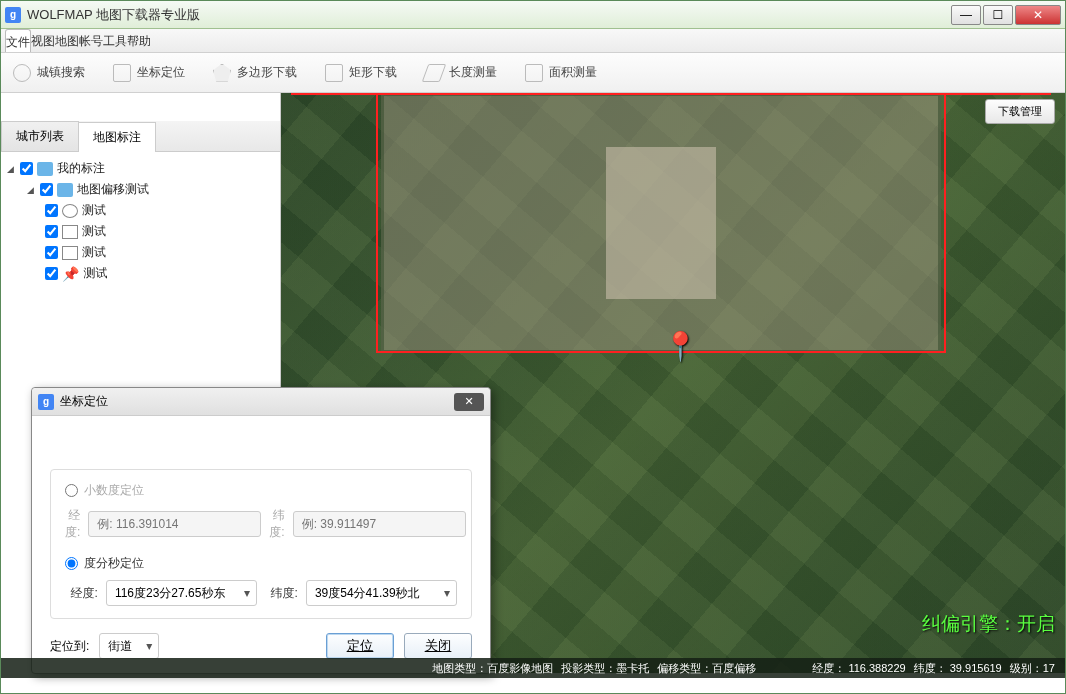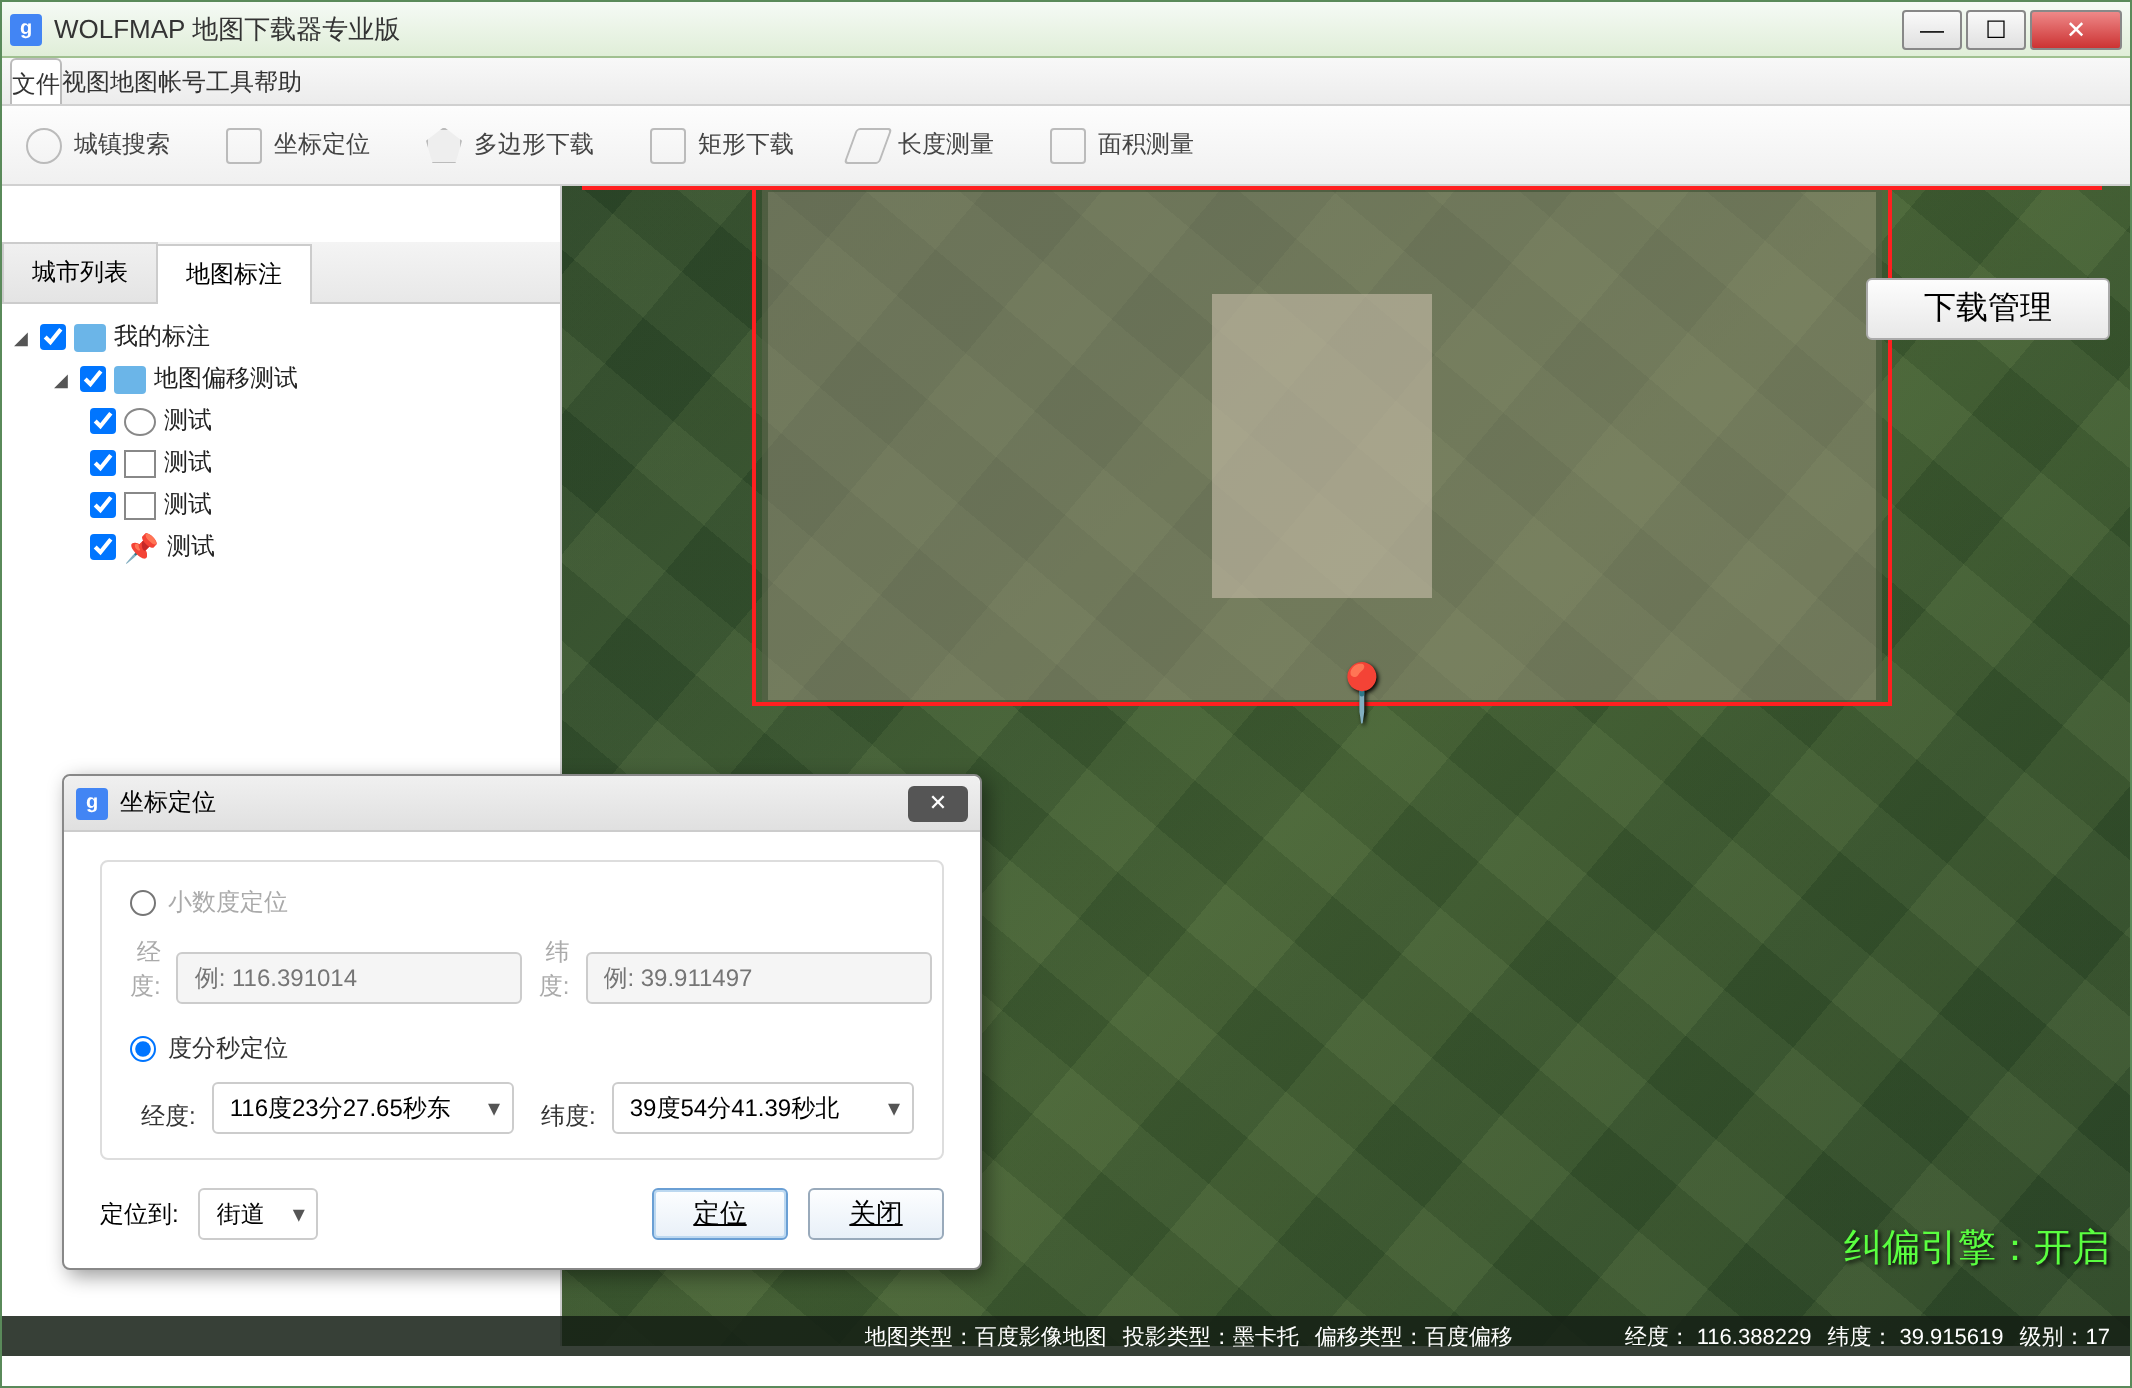--- a/index.html
+++ b/index.html
@@ -43,30 +43,30 @@
 
 .mapview { flex: 1; position: relative; background: linear-gradient(135deg,#2d4a2d 0%, #3a5a35 25%, #4a6a3a 50%, #3a5a32 75%, #2d4a2d 100%); overflow: hidden; }
 .sat-tex { position:absolute; inset:0; background:
   repeating-linear-gradient(40deg, rgba(80,100,60,.25) 0 30px, rgba(40,60,30,.25) 30px 60px),
   repeating-linear-gradient(-50deg, rgba(100,120,70,.2) 0 45px, rgba(30,50,25,.2) 45px 90px); }
 .palace { position:absolute; left: 100px; top: 0; width: 560px; height: 260px; background: rgba(160,150,130,.5); border: 3px solid rgba(60,80,50,.6); }
 .palace::before { content:""; position:absolute; left:40%; top:20%; width:20%; height:60%; background: rgba(200,190,170,.6); }
 .red-rect { position:absolute; border: 2px solid #ff2020; }
 .map-pin { position:absolute; font-size: 28px; color: #f0d030; text-shadow: 1px 1px 2px #000; transform: translate(-50%,-100%); }
 
-.dl-mgr { position: absolute; top: 6px; right: 10px; padding: 4px 28px; background: linear-gradient(#fdfdfd,#e8e8e8); border: 1px solid #aaa; border-radius: 3px; cursor: pointer; font-size: 16px; margin-top: 40px; }
+.dl-mgr { position: absolute; top: 6px; right: 10px; padding: 4px 12px; background: linear-gradient(#fdfdfd,#e8e8e8); border: 1px solid #aaa; border-radius: 3px; cursor: pointer; font-size: 11px; }
 
 .dialog { position: absolute; left: 30px; top: 386px; width: 460px; background: #fff; border: 1px solid #888; box-shadow: 3px 3px 10px rgba(0,0,0,.4); border-radius: 4px; }
 .dlg-title { height: 28px; background: linear-gradient(#f0f0f0,#e0e0e0); display: flex; align-items: center; padding: 0 6px; border-bottom: 1px solid #ccc; border-radius: 4px 4px 0 0; }
 .dlg-close { width: 30px; height: 18px; background: #555; color: #fff; border-radius: 3px; display: flex; align-items: center; justify-content: center; cursor: pointer; font-size: 11px; }
-.dlg-body { padding: 14px 18px; }
+.dlg-body { padding: 14px 18px; margin-top: 39px; }
 .dlg-group { border: 1px solid #ddd; border-radius: 4px; padding: 12px 14px; }
 .radio-row { display: flex; align-items: center; gap: 6px; margin-bottom: 8px; color: #333; }
 .radio-row.disabled { color: #aaa; }
-.field-row { display: flex; align-items: flex-end; gap: 8px; margin-bottom: 14px; }
+.field-row { display: flex; align-items: center; gap: 8px; margin-bottom: 14px; }
 .field-label { width: 38px; text-align: right; color: #333; }
 .field-label.disabled { color: #aaa; }
 .text-input { flex: 1; height: 26px; padding: 0 8px; border: 1px solid #ccc; border-radius: 3px; font-size: 12px; }
 .text-input:disabled { background: #f5f5f5; color: #bbb; }
 .combo { width: 170px; height: 26px; padding: 0 20px 0 8px; border: 1px solid #ccc; border-radius: 3px; background: #fff; position: relative; display: inline-flex; align-items: center; }
 .combo::after { content: "▾"; position: absolute; right: 6px; color: #555; }
 .small-combo { width: 60px; }
 .dlg-footer { display: flex; align-items: center; margin-top: 14px; gap: 10px; }
 .dlg-btn { width: 68px; height: 26px; border: 1px solid #9ab; background: linear-gradient(#fdfeff,#e8f0f8); border-radius: 3px; cursor: pointer; text-decoration: underline; }
 .dlg-btn.primary { border-color: #6a9fd4; box-shadow: 0 0 0 1px #bcd8f0 inset; }

